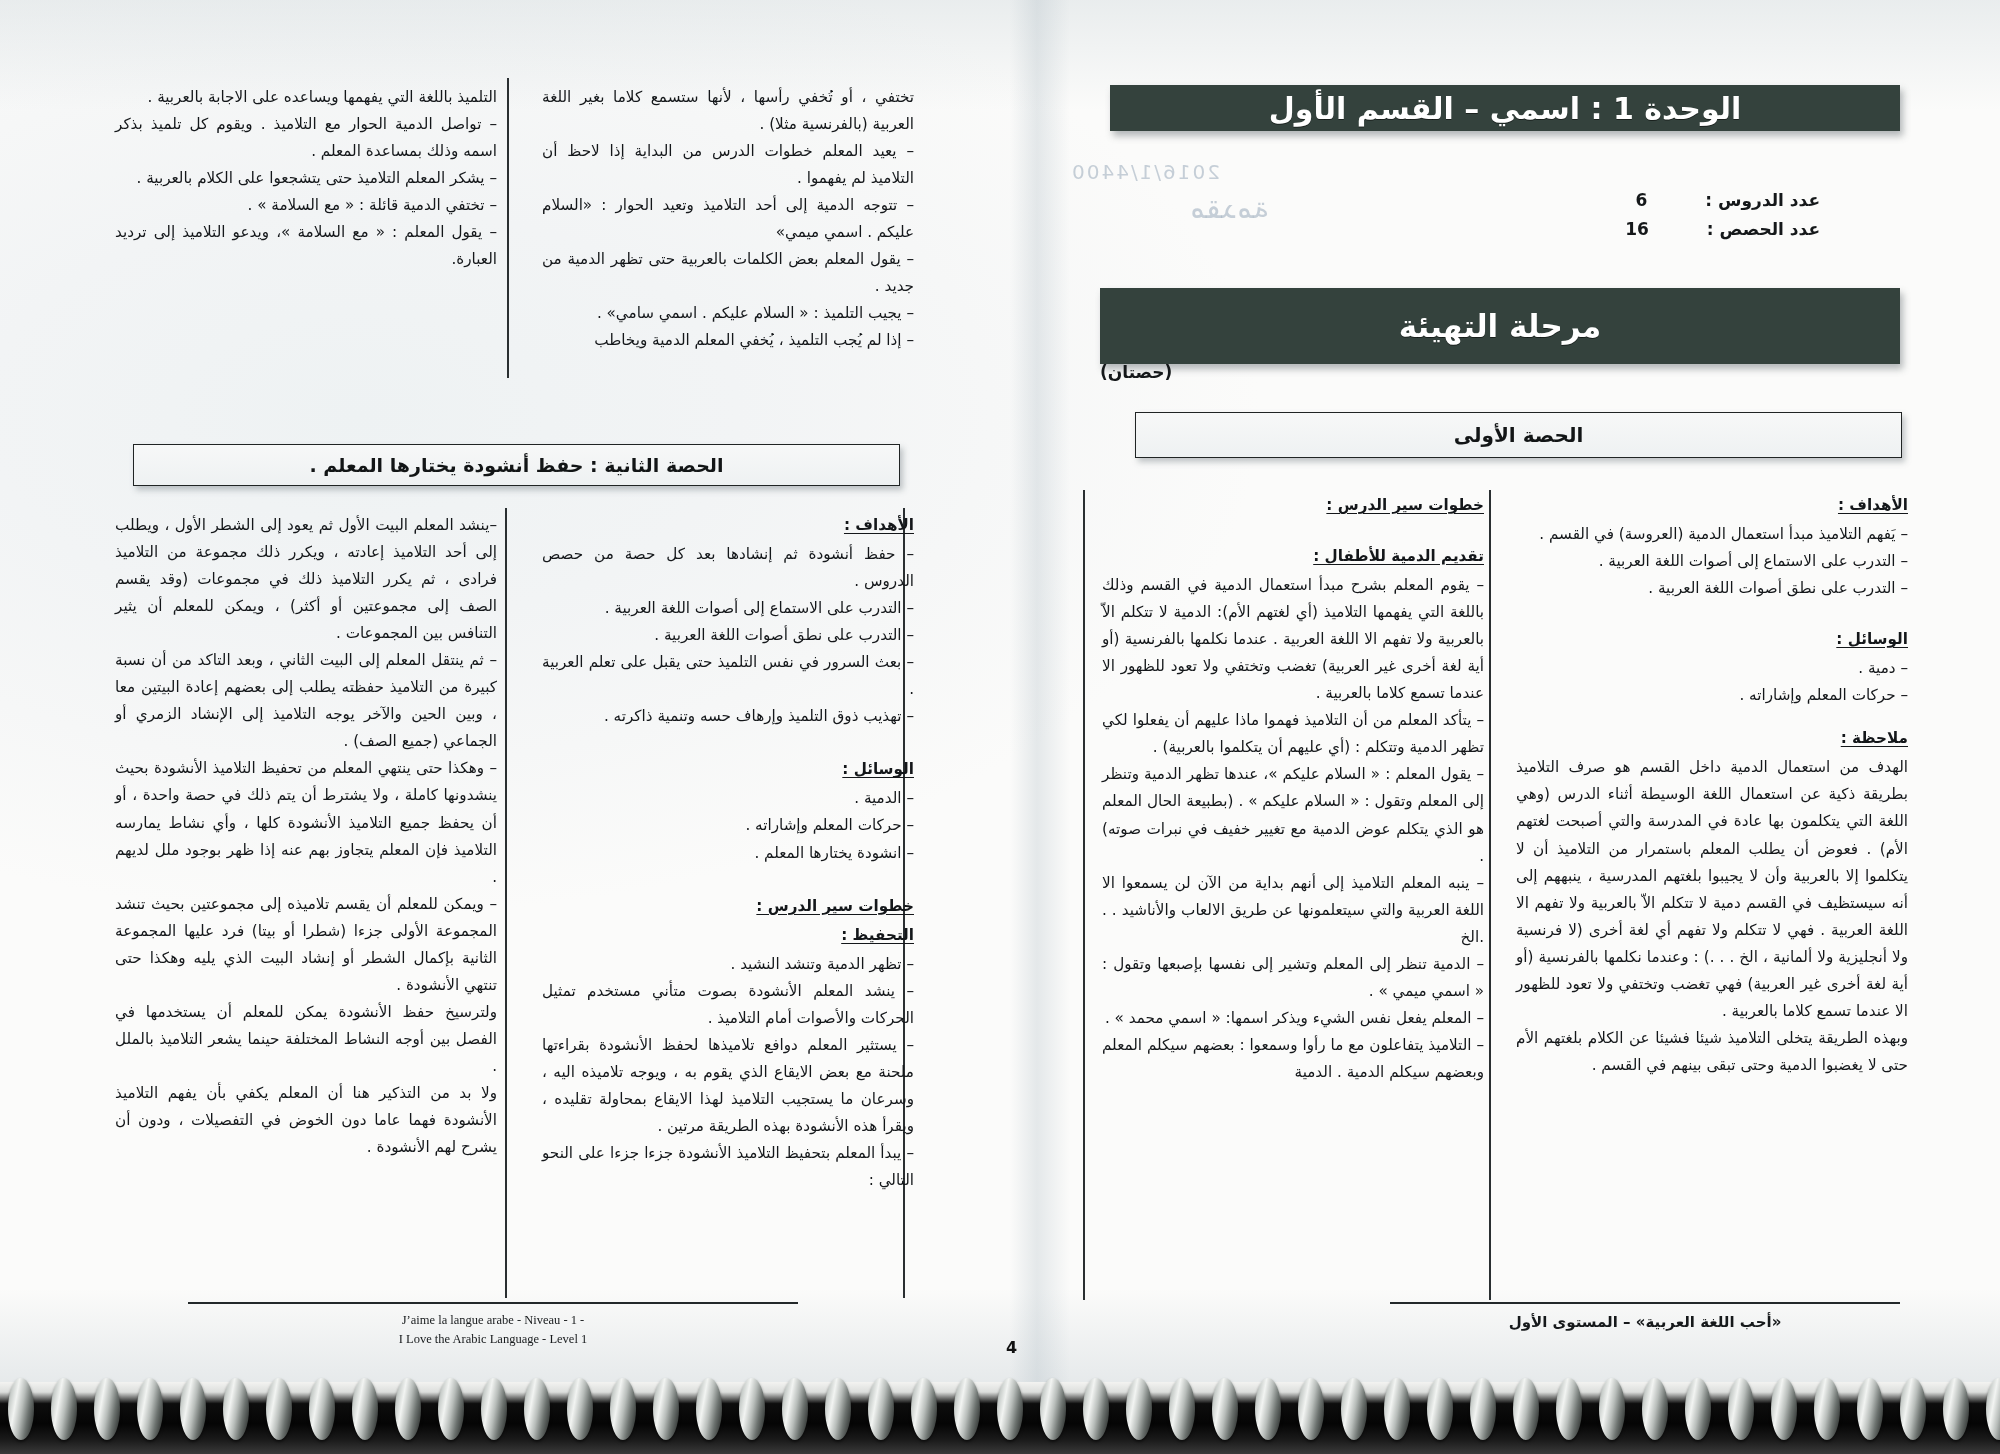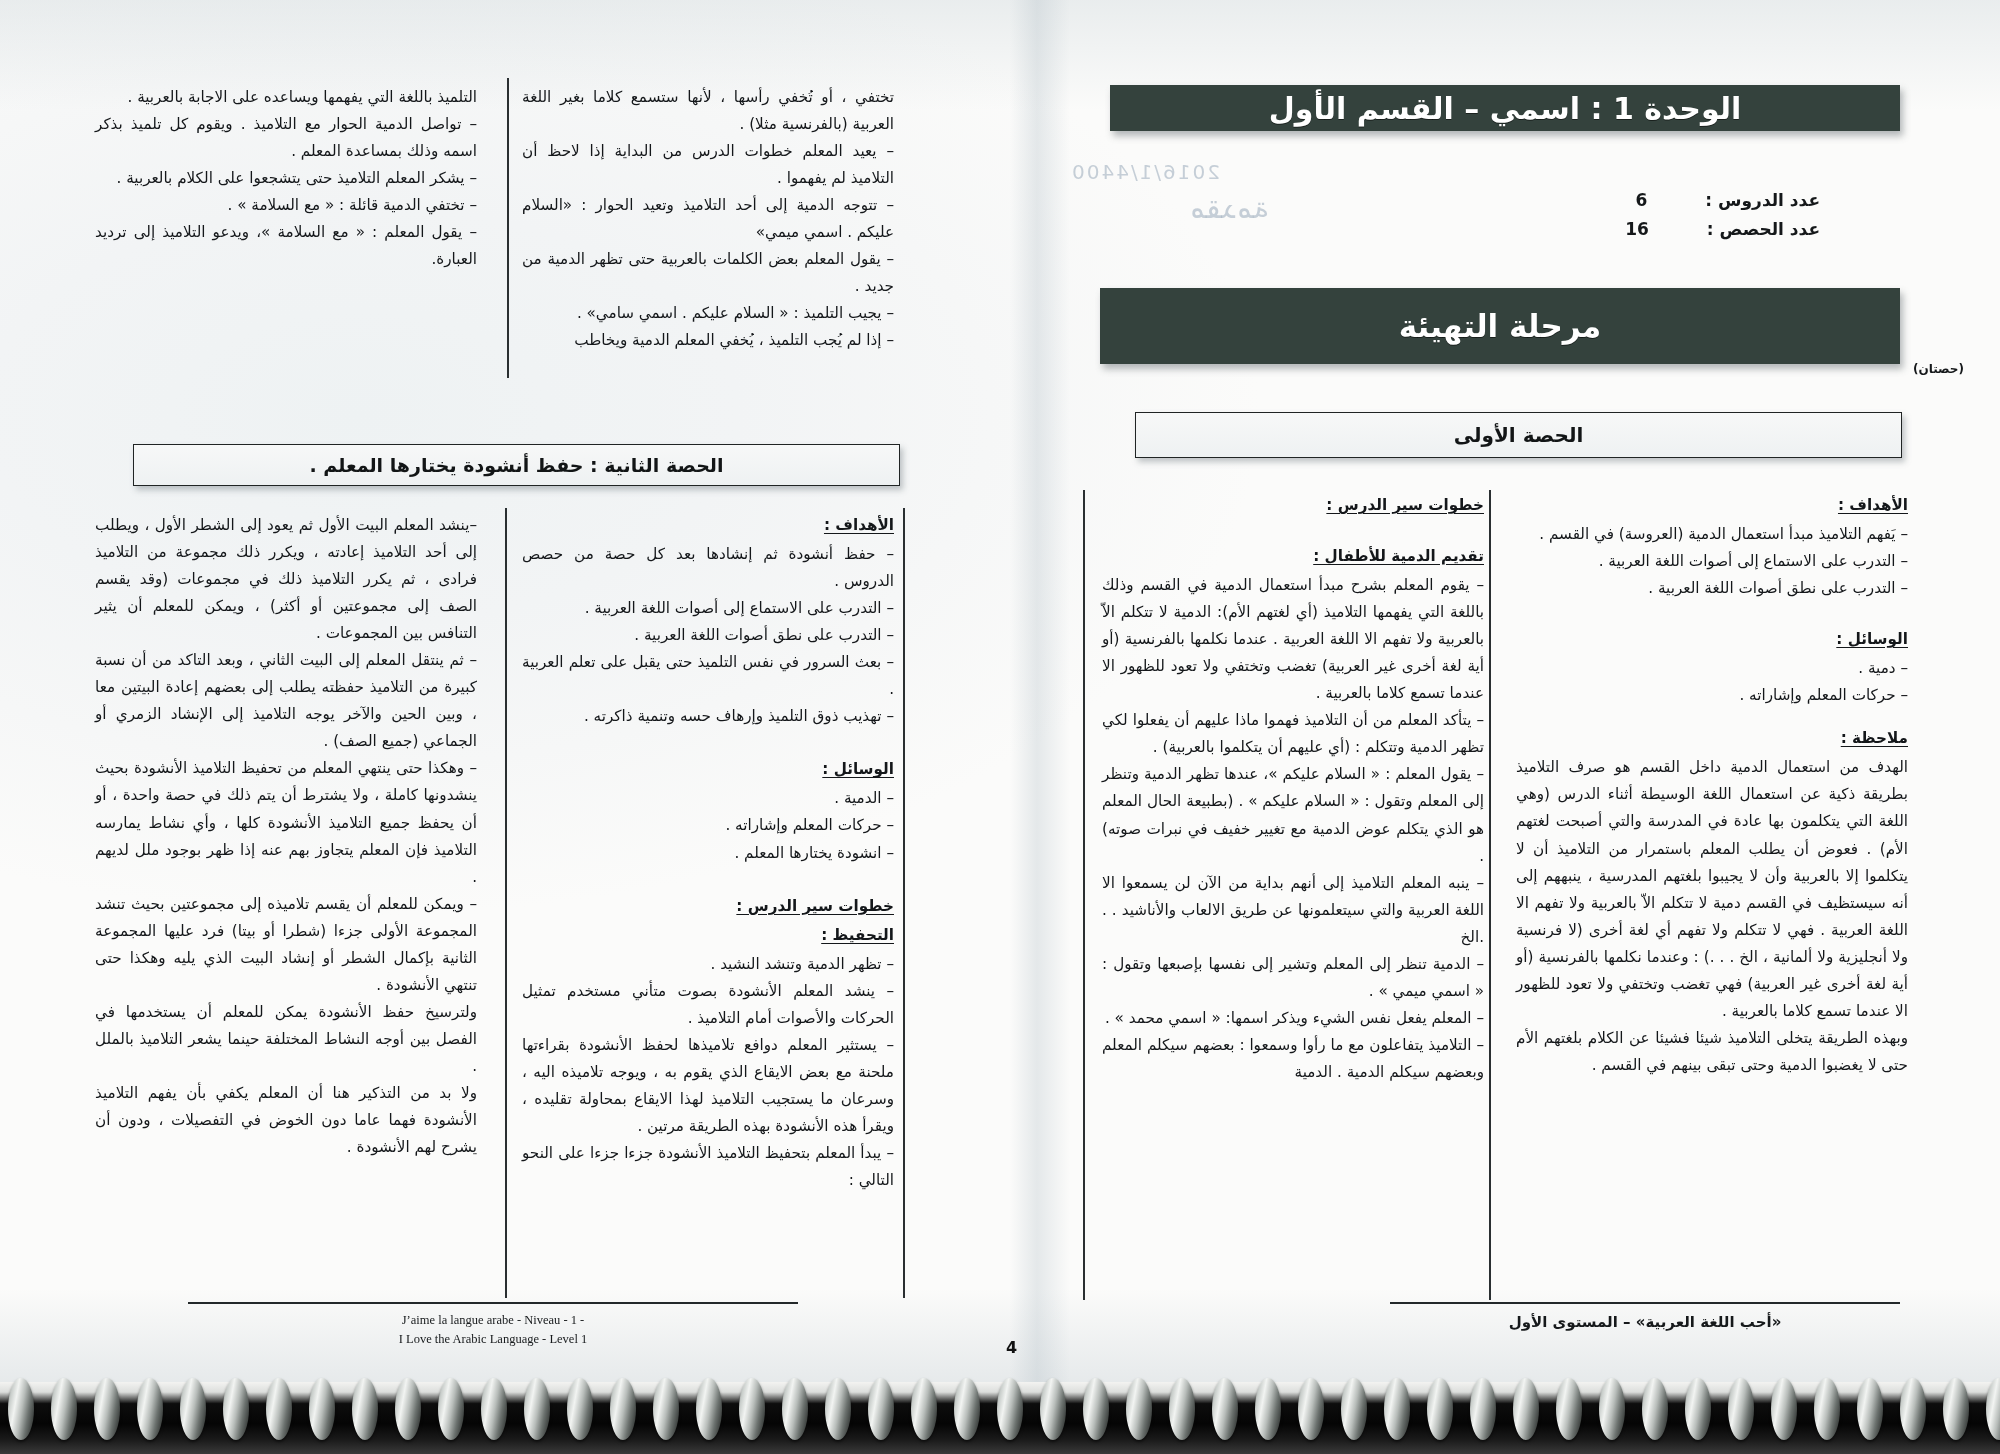--- a/index.html
+++ b/index.html
@@ -58,20 +58,21 @@
     box-shadow: 0 2px 3px rgba(0,0,0,.55);
   }
 
   
   .ar {
     font-family: "DejaVu Sans", "Liberation Sans", sans-serif;
     color: #15181a;
     direction: rtl;
     text-align: justify;
     text-align-last: right;
+    margin-left: 20px;
   }
   .col {
     position: absolute;
     font-size: 15.2px;
     line-height: 1.78;
     color: #14171a;
     direction: rtl;
   }
   .col p { margin: 0 0 0 0; }
   .sec-head {
@@ -173,21 +174,21 @@
     </div>
     <div style="display:flex; justify-content:flex-start; gap:58px;">
       <span>عدد الحصص :</span>
       <span>16</span>
     </div>
   </div>
 
   <div class="banner" style="left:1100px; top:288px; width:800px; height:76px; font-size:31px;">
     <span>مرحلة التهيئة</span>
   </div>
-  <div style="position:absolute; left:1164px; top:362px; width:800px; text-align:right; direction:rtl; font-size:12px; font-weight:bold; color:#15181a;">(حصتان)</div>
+  <div style="position:absolute; left:1100px; top:362px; width:800px; text-align:left; direction:rtl; font-size:17px; font-weight:bold; color:#15181a;">(حصتان)</div>
 
   <div class="boxhead" style="left:1135px; top:412px; width:765px; height:44px; font-size:20px;">
     <span>الحصة الأولى</span>
   </div>
 
   <div class="vrule" style="left:1489px; top:490px; height:810px;"></div>
   <div class="vrule" style="left:1083px; top:490px; height:810px;"></div>
 
   <div class="col ar" style="right:92px; top:492px; width:392px;">
     <div class="sec-head">الأهداف :</div>

